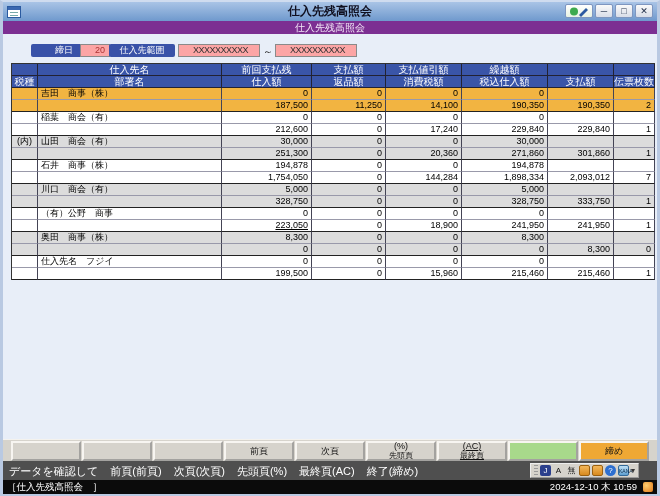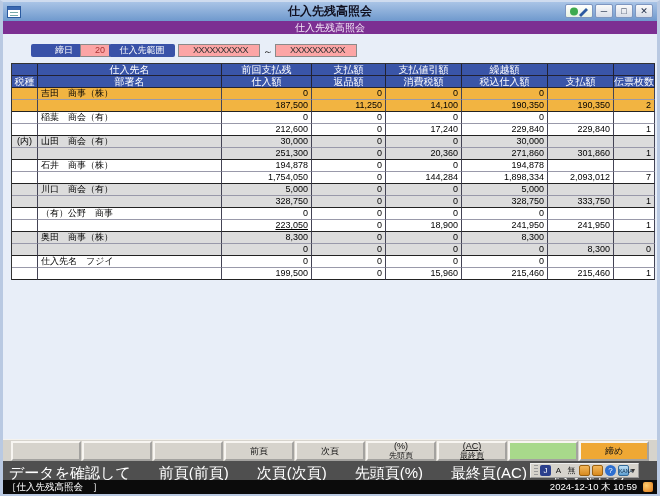--- a/index.html
+++ b/index.html
@@ -54,21 +54,21 @@
   
   .fnrow { position:absolute; left:0; right:0; top:437px; height:22px; background:#d6d3cc; border-top:1px solid #f4f2ee; }
   .fn-btn { position:absolute; top:1px; width:70px; height:20px; background:#d6d3cc;
     border:2px outset #f7f5f1; font-size:9px; color:#111; display:flex; flex-direction:column; justify-content:center; align-items:center; line-height:9px; }
   .fn-btn .l2 { font-size:8px; }
   .fn-btn.green { background:#a8d98b; }
   .fn-btn.orange { background:#efa834; }
 
   
   .statusbar { position:absolute; left:0; right:0; top:459px; height:19px; background:#4f4f4f; color:#fff; }
-  .guide { position:absolute; left:6px; top:3px; font-size:15px; display:flex; gap:28px; white-space:nowrap; }
+  .guide { position:absolute; left:6px; top:3px; font-size:11px; display:flex; gap:12px; white-space:nowrap; }
   .ime { position:absolute; right:18px; top:2px; height:15px; background:#d6d3cc; border:1px outset #eee;
     display:flex; align-items:center; gap:2px; padding:0 3px; }
   .ime .grip { width:4px; height:11px; background:repeating-linear-gradient(#9a9a9a 0 1px, #d6d3cc 1px 3px); }
   .ime .chip { width:11px; height:11px; font-size:8px; line-height:11px; text-align:center; color:#111; }
   .ime .dark { background:#2b3f8c; color:#fff; border-radius:2px; }
   .ime .book { background:linear-gradient(#f3b75a,#d88a1e); border:1px solid #9a6010; border-radius:2px; }
   .ime .help { background:#2d6fd0; color:#fff; border-radius:50%; }
   .ime .kbd { background:linear-gradient(#bfe0f5,#5f9fd0); border:1px solid #336a99; border-radius:2px; font-size:5px; line-height:11px; color:#0a2a4a; }
   .ime .caret { font-size:8px; color:#333; }
 

